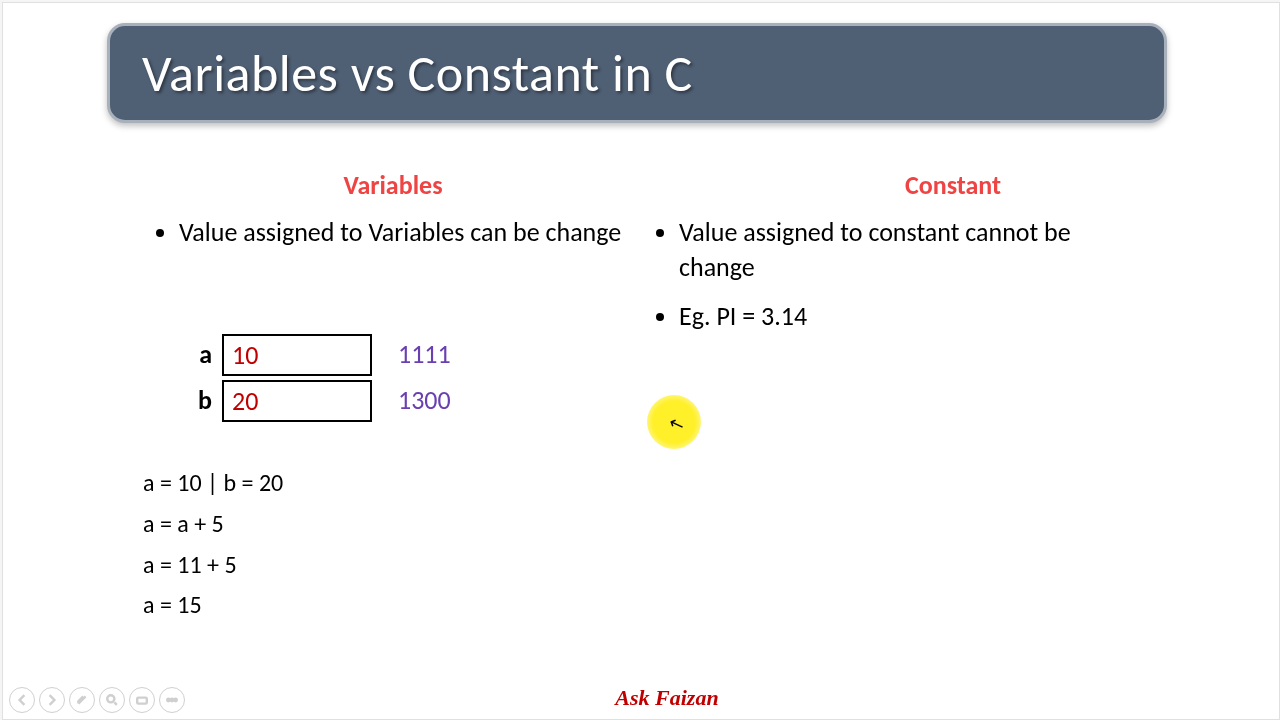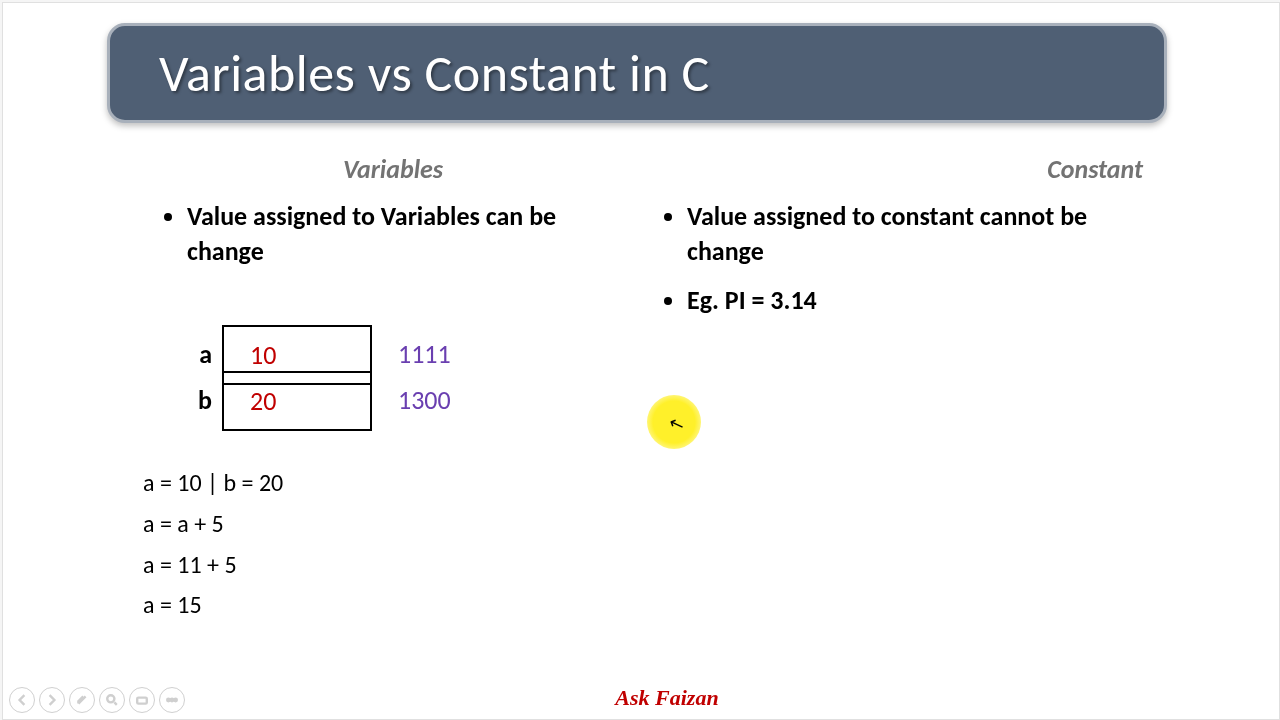--- a/index.html
+++ b/index.html
@@ -26,21 +26,21 @@
     left: 104px;
     top: 20px;
     width: 1060px;
     height: 100px;
     background: #4f5f74;
     border: 3px solid #a8b0bb;
     border-radius: 18px;
     box-shadow: 0 3px 6px rgba(0,0,0,0.25);
     display: flex;
     align-items: center;
-    padding-left: 49px;
+    padding-left: 32px;
     box-sizing: border-box;
   }
   .title-text {
     color: #ffffff;
     font-size: 52px;
     font-weight: 400;
     text-shadow: 2px 2px 3px rgba(0,0,0,0.4);
     letter-spacing: 0.5px;
   }
   .columns {
@@ -49,34 +49,32 @@
     top: 150px;
     width: 1000px;
     display: flex;
   }
   .col {
     flex: 1;
   }
   .col h3 {
     font-size: 26px;
     font-weight: 700;
-    margin: 0 0 14px 0;
+    margin: 16px 0 14px 0;
     text-align: center;
-    color: #737373;
-    font-style: italic;
+    color: #ef4444;
   }
   .col.right h3 {
-    text-align: right;
+    text-align: center;
     padding-left: 120px;
   }
   ul.bullets {
-    margin: 8px;
+    margin: 0;
     padding: 0 0 0 36px;
     list-style: disc;
-    font-weight: bold;
   }
   ul.bullets li {
     font-size: 26px;
     line-height: 1.35;
     color: #000;
     margin-bottom: 14px;
   }
   
   .mem-table {
     position: absolute;
@@ -91,27 +89,27 @@
   .mem-label {
     width: 34px;
     font-size: 26px;
     font-weight: 700;
     text-align: right;
     padding-right: 10px;
     color: #000;
   }
   .mem-cell {
     width: 150px;
-    height: 60px;
+    height: 42px;
     border: 2px solid #000;
     font-size: 26px;
     color: #c00000;
     display: flex;
     align-items: center;
-    padding-left: 26px;
+    padding-left: 8px;
     box-sizing: border-box;
     margin-bottom: -2px;
   }
   .mem-addr {
     width: 90px;
     font-size: 26px;
     color: #6a3fb0;
     padding-left: 26px;
   }
   

